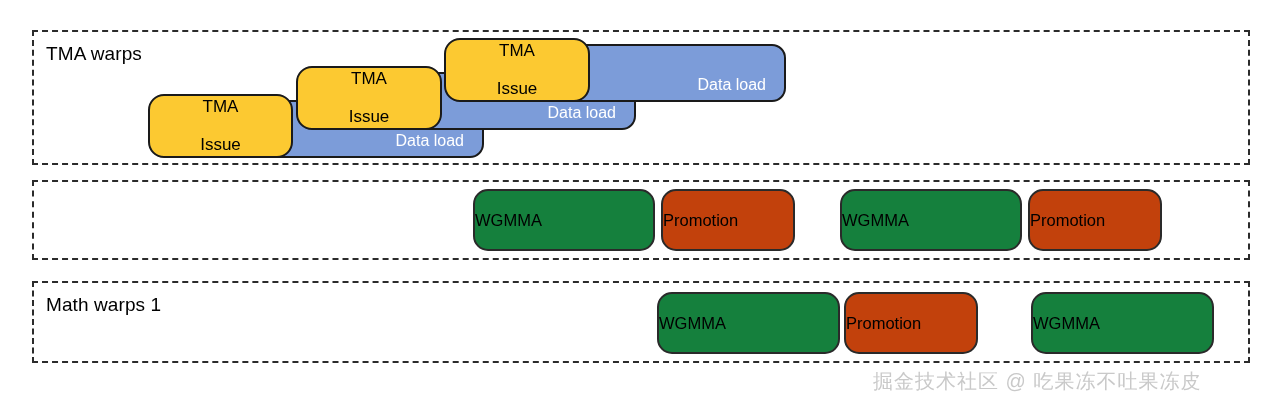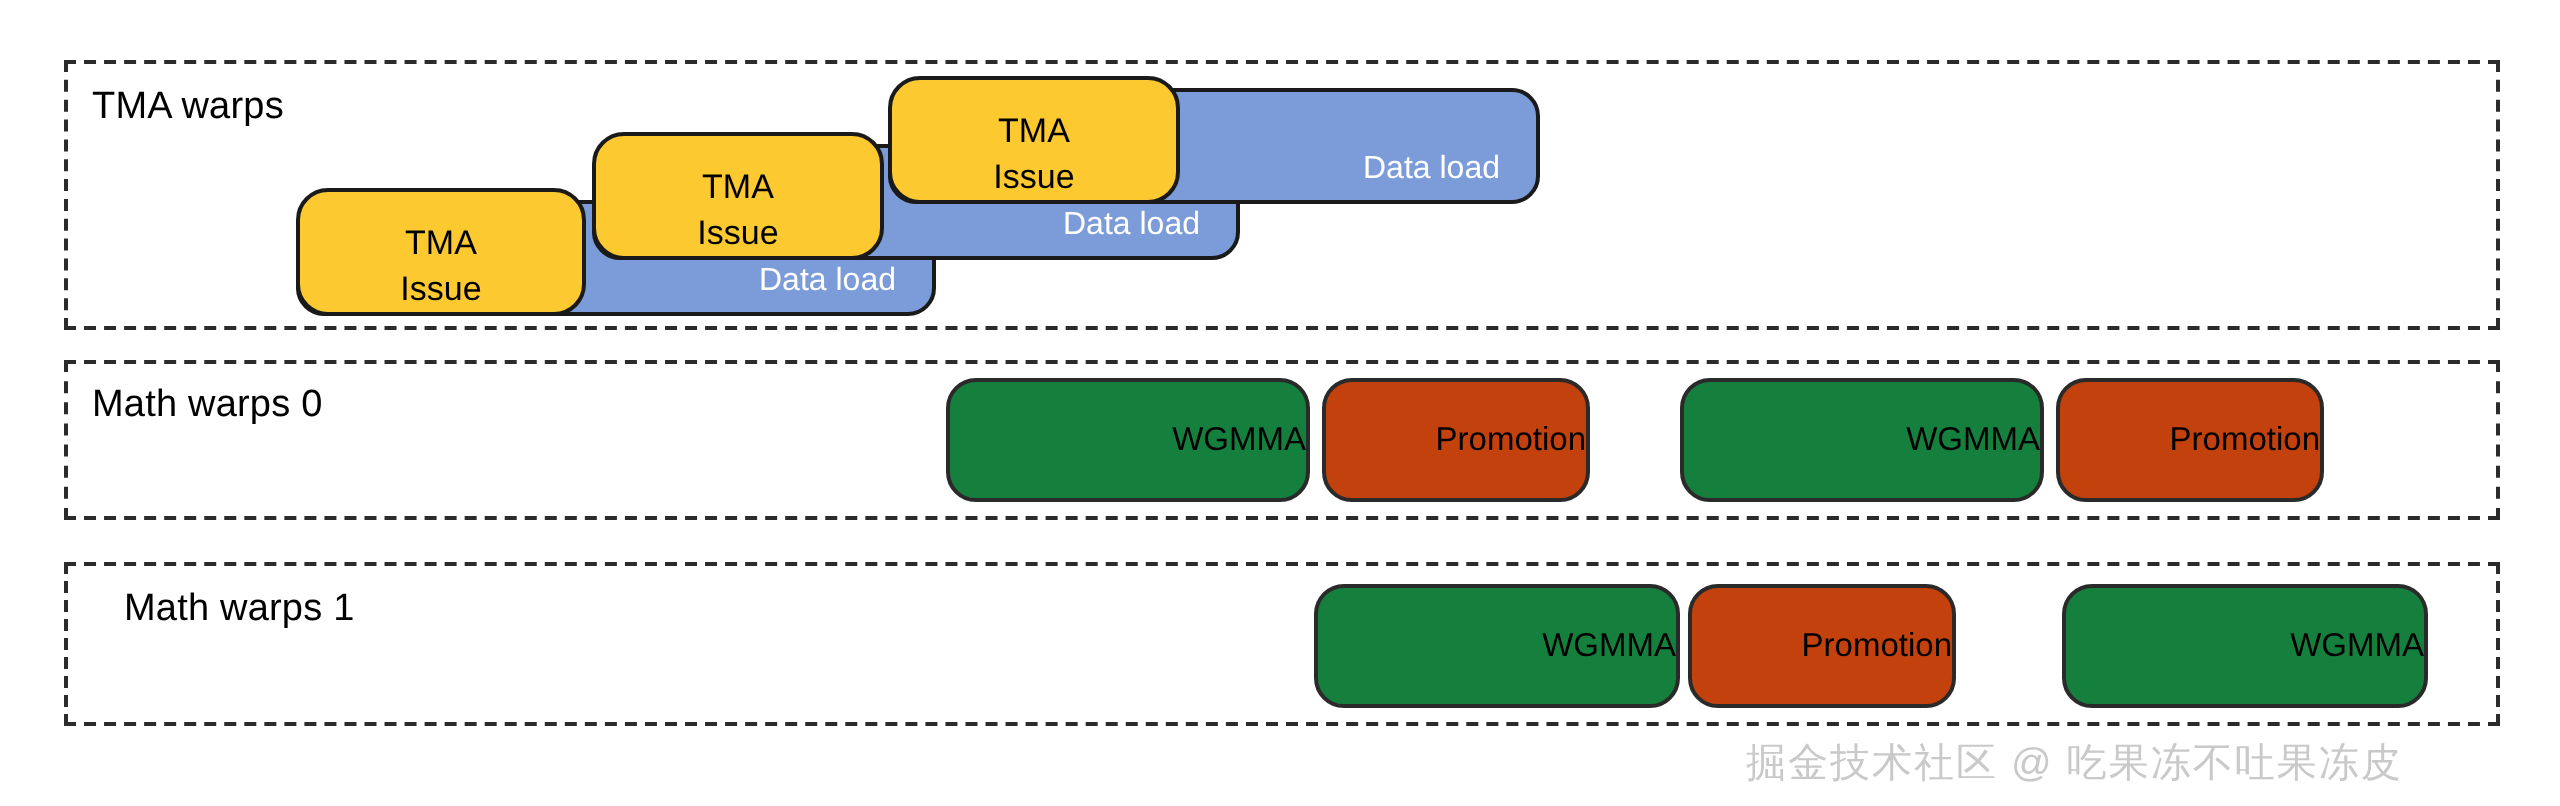--- a/index.html
+++ b/index.html
@@ -27,21 +27,21 @@
   }
 
   
   .block{
     position:absolute;
     box-sizing:border-box;
     border:2px solid #1c1c1c;
     border-radius:14px;
     display:flex;
     align-items:center;
-    justify-content:flex-end;
+    justify-content:space-between;
     font-size:16.5px;
     color:#000000;
     white-space:nowrap;
   }
   .block.tma{
     background:#fcc931;
     border-color:#1a1a1a;
     border-radius:16px;
     flex-direction:column;
     line-height:1.32;
@@ -50,20 +50,21 @@
   .block.dataload{
     background:#7c9cd9;
     border-color:#1a1a1a;
     border-radius:14px;
     color:#ffffff;
     justify-content:flex-end;
     padding-right:18px;
     align-items:flex-end;
     padding-bottom:6px;
     font-size:16px;
+    margin-left:16px;
   }
   .block.wgmma{
     background:#15803d;
     border-color:#2a2a2a;
     border-radius:15px;
   }
   .block.promotion{
     background:#c2410c;
     border-color:#2a2a2a;
     border-radius:15px;
@@ -107,37 +108,36 @@
 
   <div class="block dataload" style="left:444px;top:44px;width:326px;height:58px;">
     <span>Data load</span>
   </div>
   <div class="block tma" style="left:444px;top:38px;width:146px;height:64px;">
     <span class="tma-line">TMA</span>
     <span class="tma-line">Issue</span>
   </div>
 
   <div class="lane" style="left:32px;top:180px;width:1218px;height:80px;"></div>
-  <div class="lane-label" style="left:46px;top:192px;">Math warps 0</div>
 
   <div class="block wgmma" style="left:473px;top:189px;width:182px;height:62px;">
     <span>WGMMA</span>
   </div>
   <div class="block promotion" style="left:661px;top:189px;width:134px;height:62px;">
     <span>Promotion</span>
   </div>
   <div class="block wgmma" style="left:840px;top:189px;width:182px;height:62px;">
     <span>WGMMA</span>
   </div>
   <div class="block promotion" style="left:1028px;top:189px;width:134px;height:62px;">
     <span>Promotion</span>
   </div>
 
   <div class="lane" style="left:32px;top:281px;width:1218px;height:82px;"></div>
-  <div class="lane-label" style="left:46px;top:294px;margin-left:16px;">Math warps 1</div>
+  <div class="lane-label" style="left:46px;top:294px;">Math warps 1</div>
 
   <div class="block wgmma" style="left:657px;top:292px;width:183px;height:62px;">
     <span>WGMMA</span>
   </div>
   <div class="block promotion" style="left:844px;top:292px;width:134px;height:62px;">
     <span>Promotion</span>
   </div>
   <div class="block wgmma" style="left:1031px;top:292px;width:183px;height:62px;">
     <span>WGMMA</span>
   </div>

